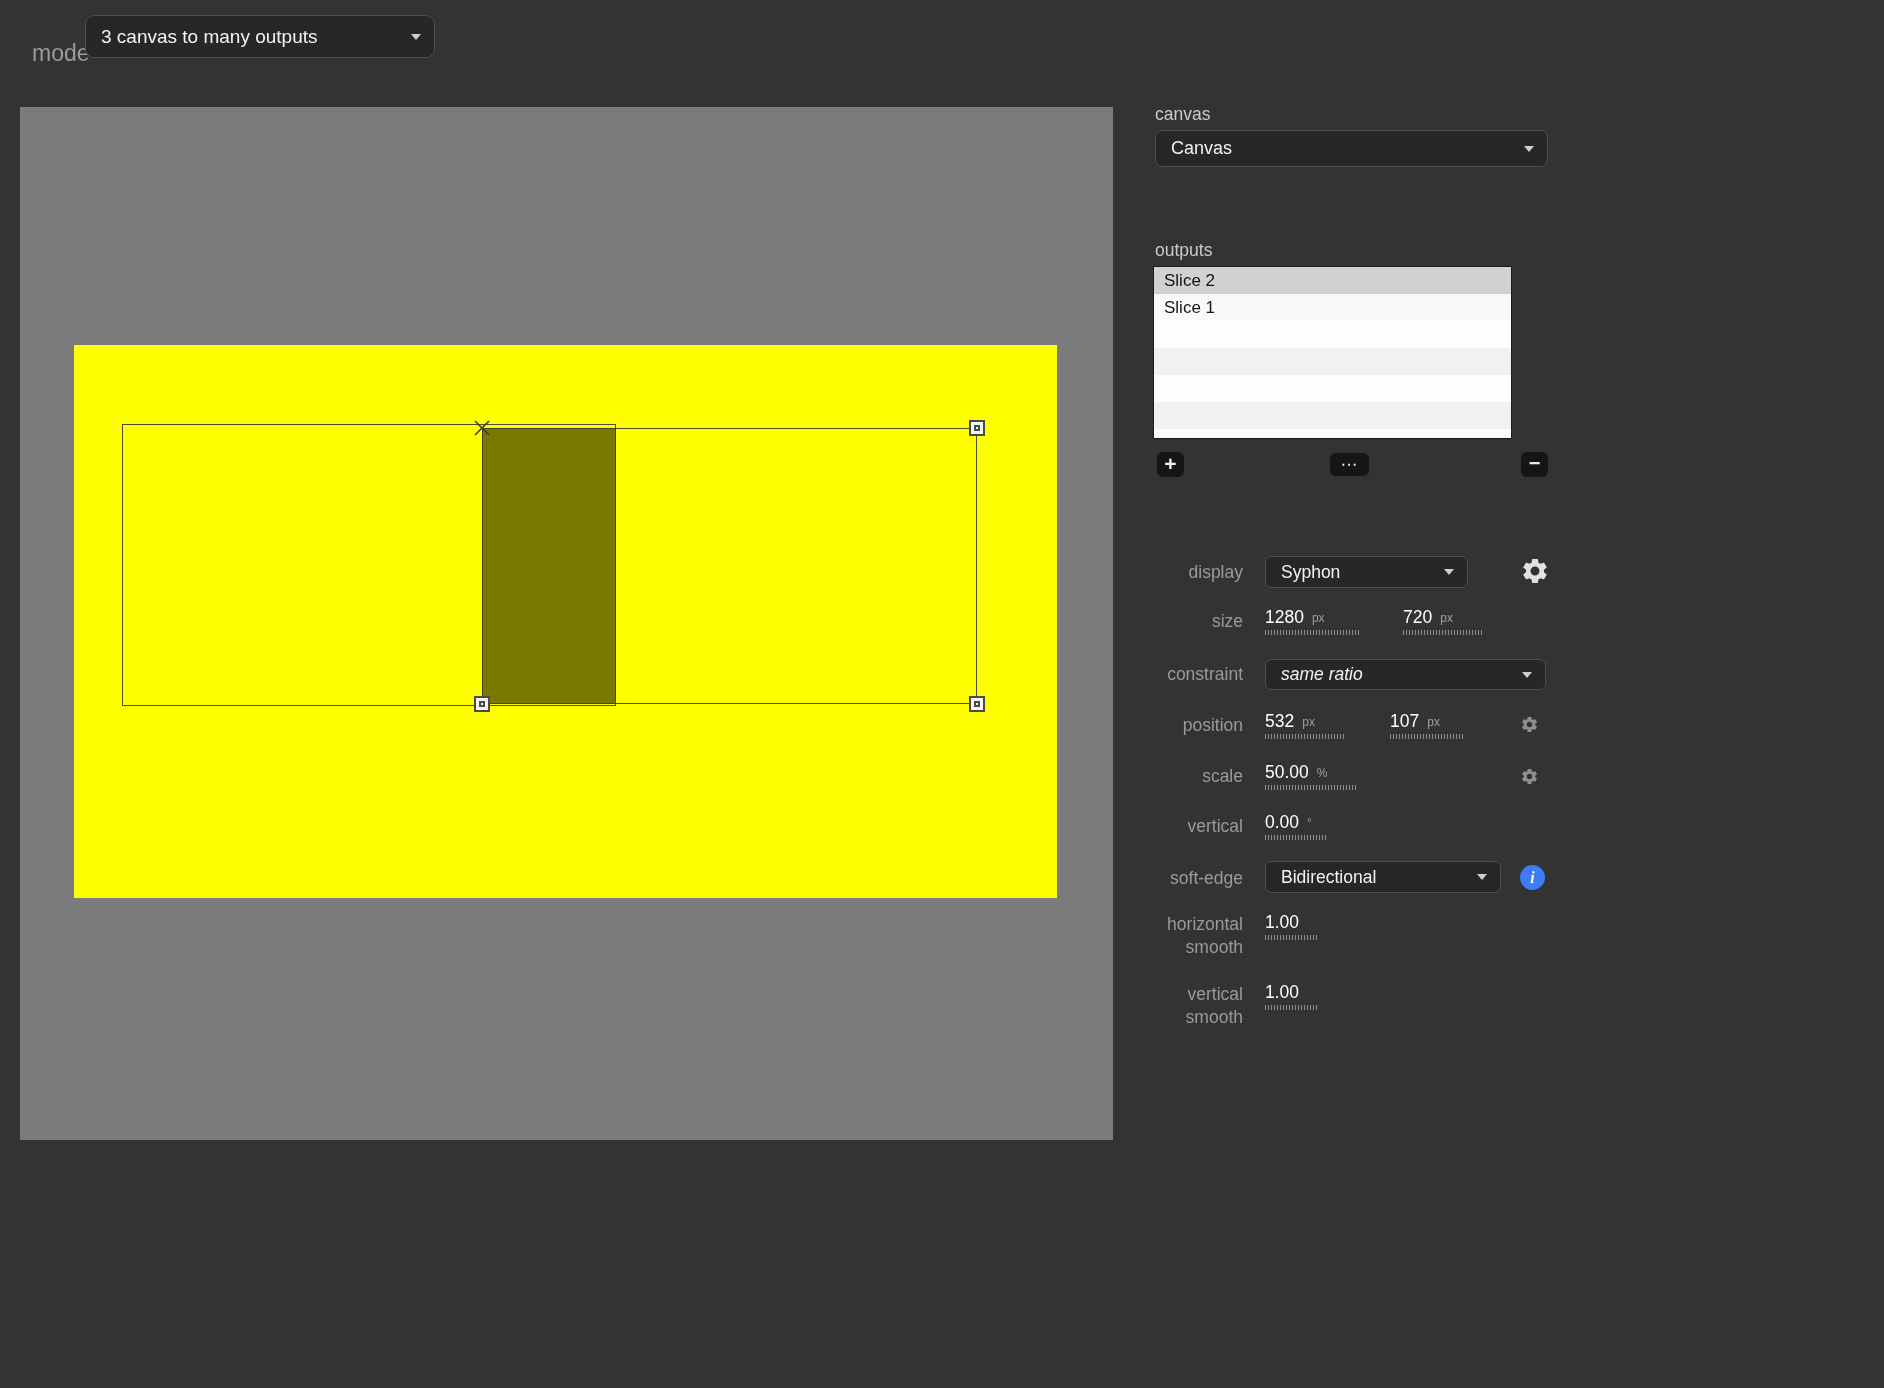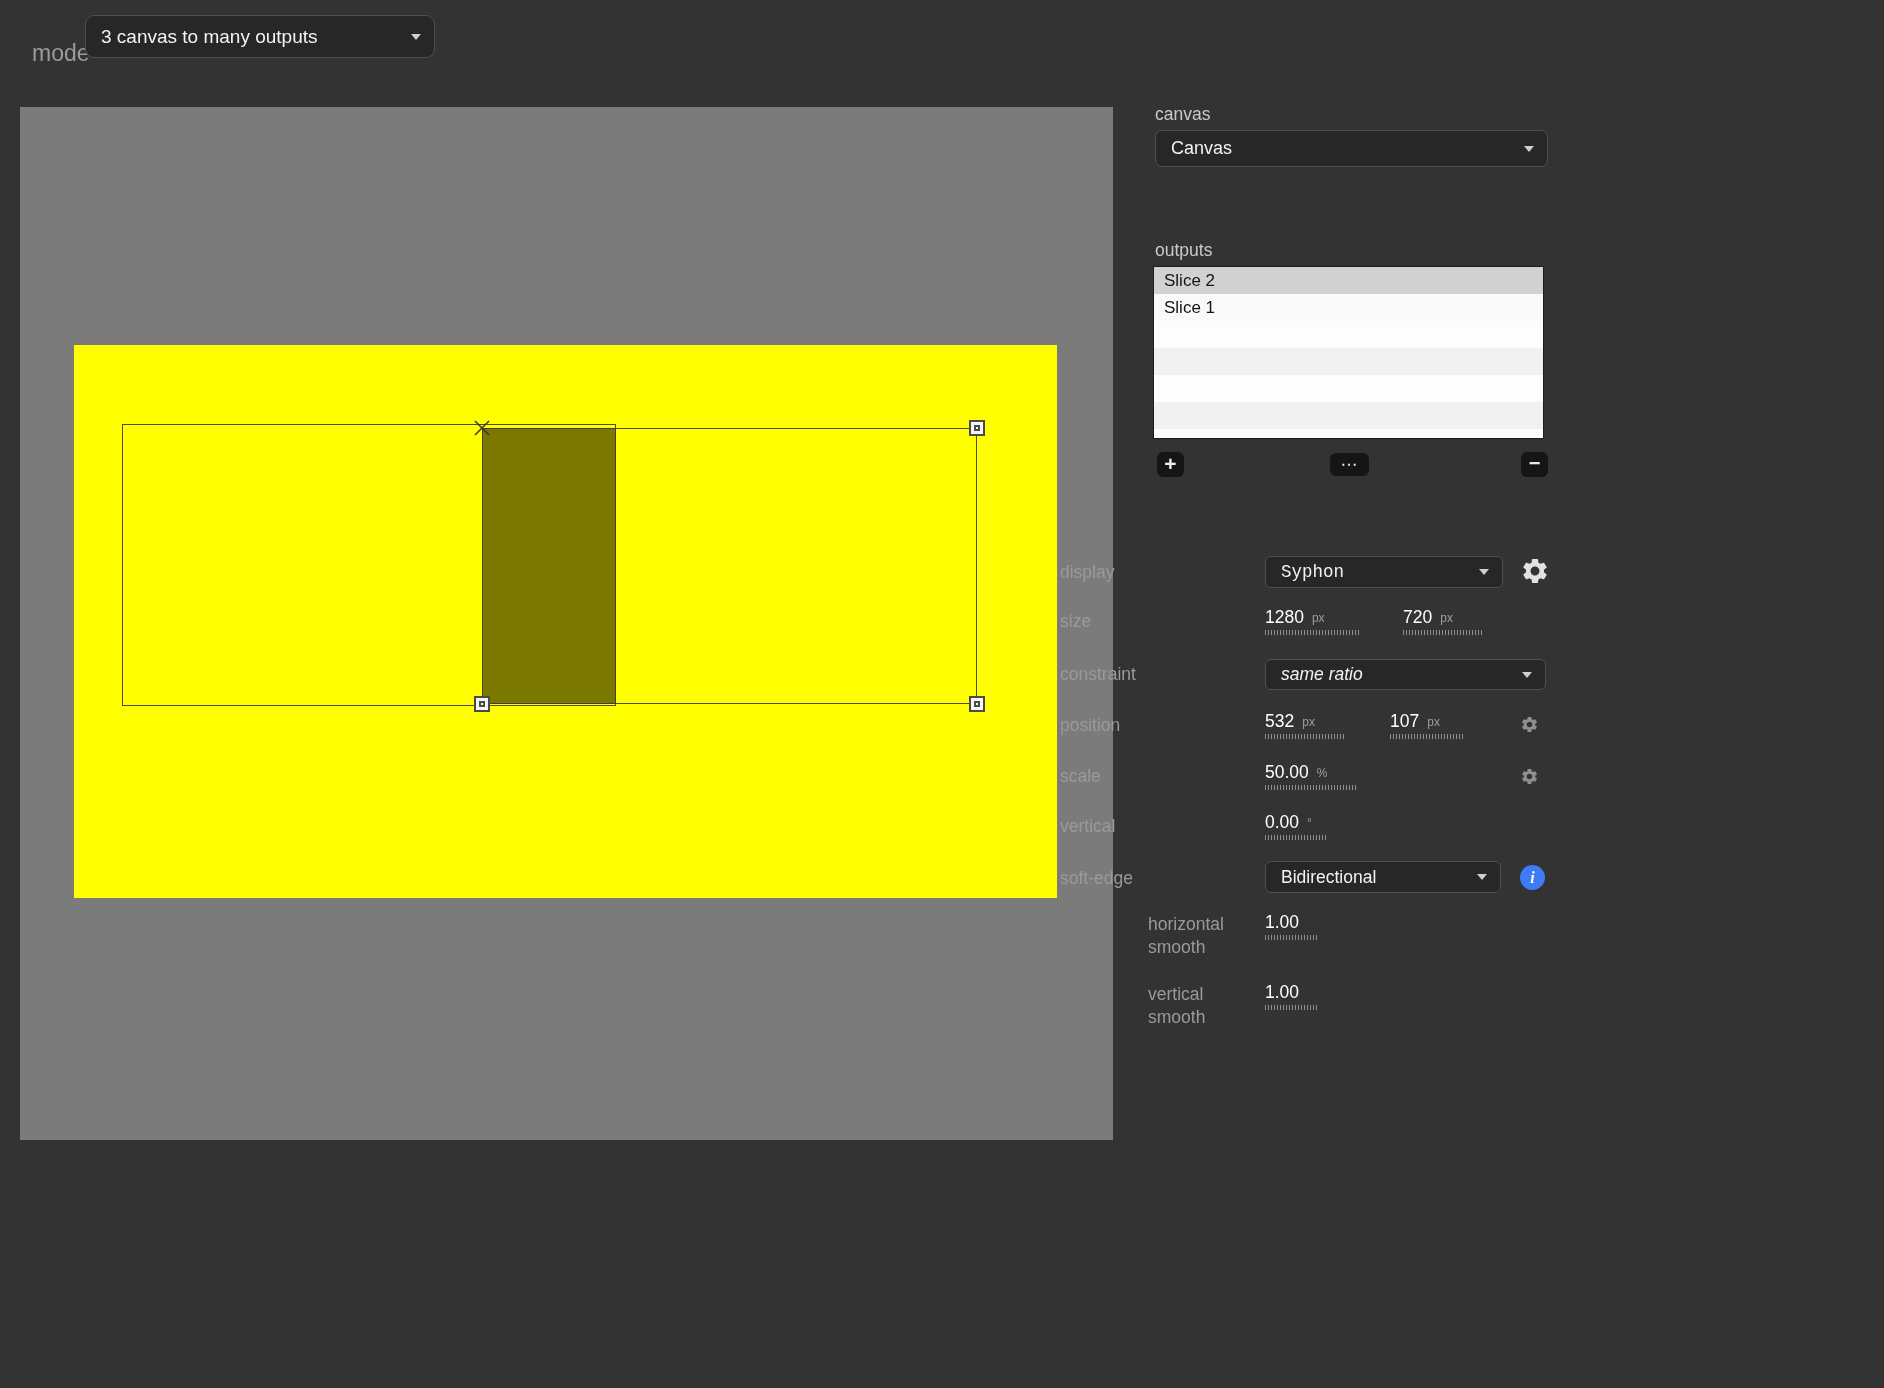--- a/index.html
+++ b/index.html
@@ -51,21 +51,21 @@
   .handle .inner { width:6px; height:6px; border:2px solid #4a4a4a; }
   .x-marker { position:absolute; width:18px; height:18px; }
 
   
   .section-label { font-size:17.5px; color:#cacaca; }
   .canvas-label { left:1155px; top:104px; }
   .canvas-dropdown { left:1155px; top:130px; width:393px; height:37px; font-size:18px; }
 
   .outputs-label { left:1155px; top:240px; }
   .outputs-list {
-    left:1153px; top:266px; width:391px; height:173px;
+    left:1153px; top:266px; width:359px; height:173px;
     background:#fdfdfd; border:1px solid #1c1c1c;
     overflow:hidden;
   }
   .list-row {
     height:27px; display:flex; align-items:center;
     padding-left:10px; font-size:17px; color:#141414;
   }
   .row-sel   { background:#d1d1d1; }
   .row-a     { background:#f9f9f9; }
   .row-b     { background:#fdfdfd; }
@@ -76,26 +76,26 @@
     color:#ededed; display:flex; align-items:center; justify-content:center;
     font-family:"Liberation Sans", sans-serif;
   }
   .btn-add    { left:1157px; top:452px; width:27px; height:25px; font-size:21px; font-weight:bold; padding-bottom:2px; }
   .btn-more   { left:1330px; top:453px; width:39px; height:23px; font-size:17px; letter-spacing:1px; }
   .btn-remove { left:1521px; top:452px; width:27px; height:25px; font-size:20px; font-weight:bold; padding-bottom:2px; }
 
   
   .plabel {
     position:absolute; left:1060px; width:183px;
-    color:#9a9a9a; font-size:17.5px; line-height:22px;
+    text-align:right; color:#9a9a9a; font-size:17.5px; line-height:22px;
   }
   .plabel.wrap { left:1148px; width:95px; line-height:23px; }
 
   .prop-dropdown { font-size:17.5px; border-radius:6px; }
-  .dd-display   { left:1265px; top:556px; width:238px; height:32px;font-family:Liberation Mono, monospace; }
+  .dd-display   { left:1265px; top:556px; width:203px; height:32px; }
   .dd-constraint{ left:1265px; top:659px; width:281px; height:31px;font-style:italic; }
   .dd-softedge  { left:1265px; top:861px; width:236px; height:32px;text-align:right; }
 
   .numfield { position:absolute; cursor:ew-resize; }
   .nf-line { display:flex; align-items:center; }
   .nf-val { font-size:17.5px; color:#ffffff; }
   .nf-unit { font-size:12px; color:#9f9f9f; margin-left:8px; }
   .ticks {
     height:5px; margin-top:2px;
     background:repeating-linear-gradient(90deg,#8f8f8f 0 1px,transparent 1px 3px);

